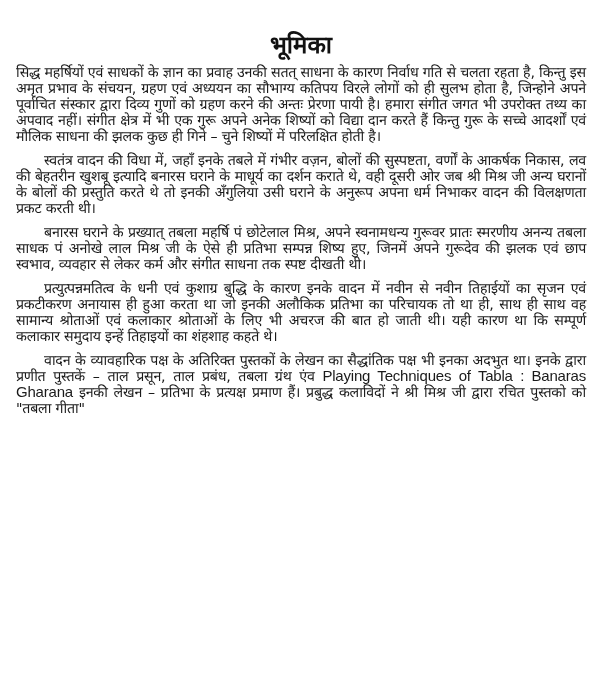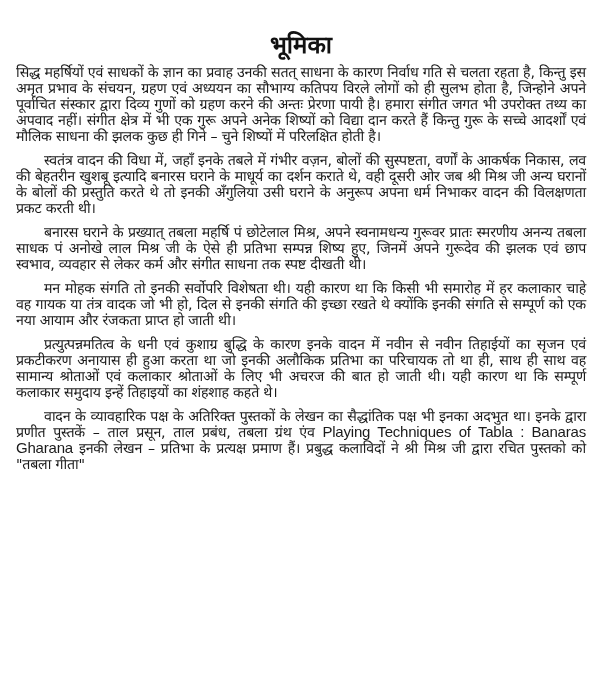--- a/index.html
+++ b/index.html
@@ -24,17 +24,16 @@
 </style>
 </head>
 <body>
 
 <div class="page">
   <h1 class="title">भूमिका</h1>
   <div class="body-text">
     <p class="para">सिद्ध महर्षियों एवं साधकों के ज्ञान का प्रवाह उनकी सतत् साधना के कारण निर्वाध गति से चलता रहता है, किन्तु इस अमृत प्रभाव के संचयन, ग्रहण एवं अध्ययन का सौभाग्य कतिपय विरले लोगों को ही सुलभ होता है, जिन्होने अपने पूर्वाचित संस्कार द्वारा दिव्य गुणों को ग्रहण करने की अन्तः प्रेरणा पायी है। हमारा संगीत जगत भी उपरोक्त तथ्य का अपवाद नहीं। संगीत क्षेत्र में भी एक गुरू अपने अनेक शिष्यों को विद्या दान करते हैं किन्तु गुरू के सच्चे आदर्शों एवं मौलिक साधना की झलक कुछ ही गिने – चुने शिष्यों में परिलक्षित होती है।</p>
     <p class="para indent">स्वतंत्र वादन की विधा में, जहाँ इनके तबले में गंभीर वज़न, बोलों की सुस्पष्टता, वर्णों के आकर्षक निकास, लव की बेहतरीन खुशबू इत्यादि बनारस घराने के माधूर्य का दर्शन कराते थे, वही दूसरी ओर जब श्री मिश्र जी अन्य घरानों के बोलों की प्रस्तुति करते थे तो इनकी अँगुलिया उसी घराने के अनुरूप अपना धर्म निभाकर वादन की विलक्षणता प्रकट करती थी।</p>
     <p class="para indent">बनारस घराने के प्रख्यात् तबला महर्षि पं छोटेलाल मिश्र, अपने स्वनामधन्य गुरूवर प्रातः स्मरणीय अनन्य तबला साधक पं अनोखे लाल मिश्र जी के ऐसे ही प्रतिभा सम्पन्न शिष्य हुए, जिनमें अपने गुरूदेव की झलक एवं छाप स्वभाव, व्यवहार से लेकर कर्म और संगीत साधना तक स्पष्ट दीखती थी।</p>
-    <p class="para indent">मन  मोहक संगति तो इनकी सर्वोपरि विशेषता थी। यही कारण था कि किसी भी समारोह में हर कलाकार चाहे वह गायक या तंत्र वादक जो भी हो, दिल से इनकी संगति की इच्छा रखते थे क्योंकि इनकी संगति से सम्पूर्ण को एक नया आयाम और रंजकता प्राप्त हो जाती थी।</p>
     <p class="para indent">प्रत्युत्पन्नमतित्व के धनी एवं कुशाग्र बुद्धि के कारण इनके वादन में नवीन से नवीन तिहाईयों का सृजन एवं प्रकटीकरण अनायास ही हुआ करता था जो इनकी अलौकिक प्रतिभा का परिचायक तो था ही, साथ ही साथ वह सामान्य श्रोताओं एवं कलाकार श्रोताओं के लिए भी अचरज की बात हो जाती थी। यही कारण था कि सम्पूर्ण कलाकार समुदाय इन्हें तिहाइयों का शंहशाह कहते थे।</p>
     <p class="para indent"><span>वादन के व्यावहारिक पक्ष के अतिरिक्त पुस्तकों के लेखन का सैद्धांतिक पक्ष भी इनका अदभुत था। इनके द्वारा प्रणीत पुस्तकें – ताल प्रसून, ताल प्रबंध, तबला ग्रंथ एंव </span><span class="latin">Playing Techniques of Tabla : Banaras Gharana</span><span> इनकी लेखन – प्रतिभा के प्रत्यक्ष प्रमाण हैं। प्रबुद्ध कलाविदों ने श्री मिश्र जी द्वारा रचित पुस्तको को "तबला गीता"</span></p>
   </div>
 </div>
 
 </body></html>

